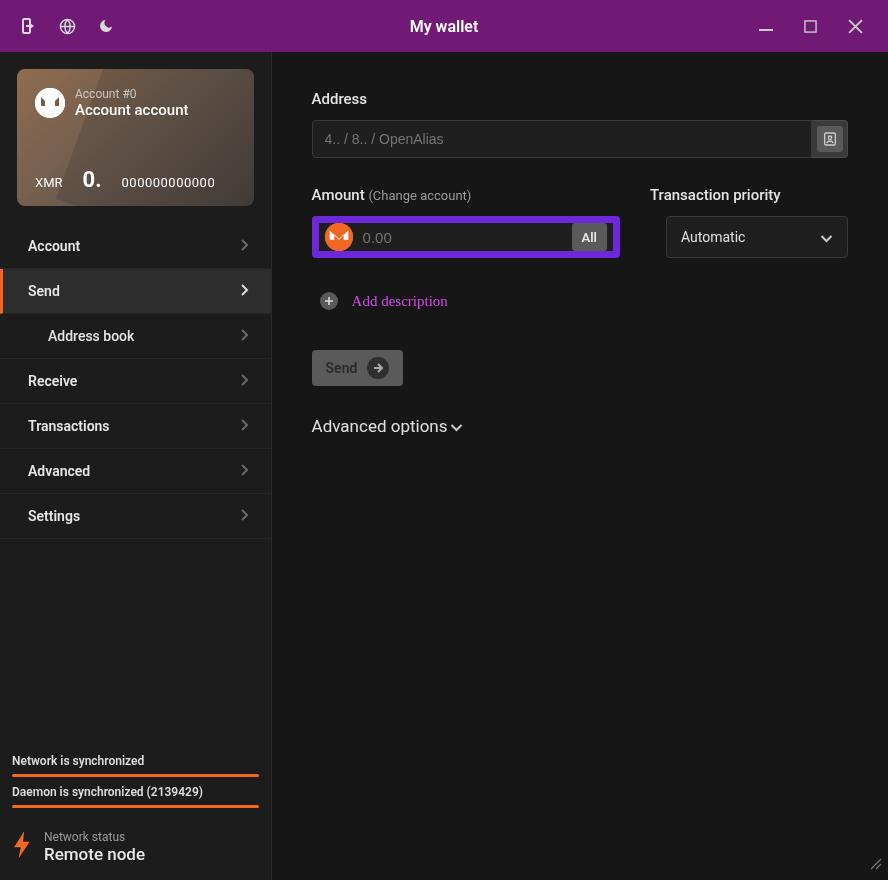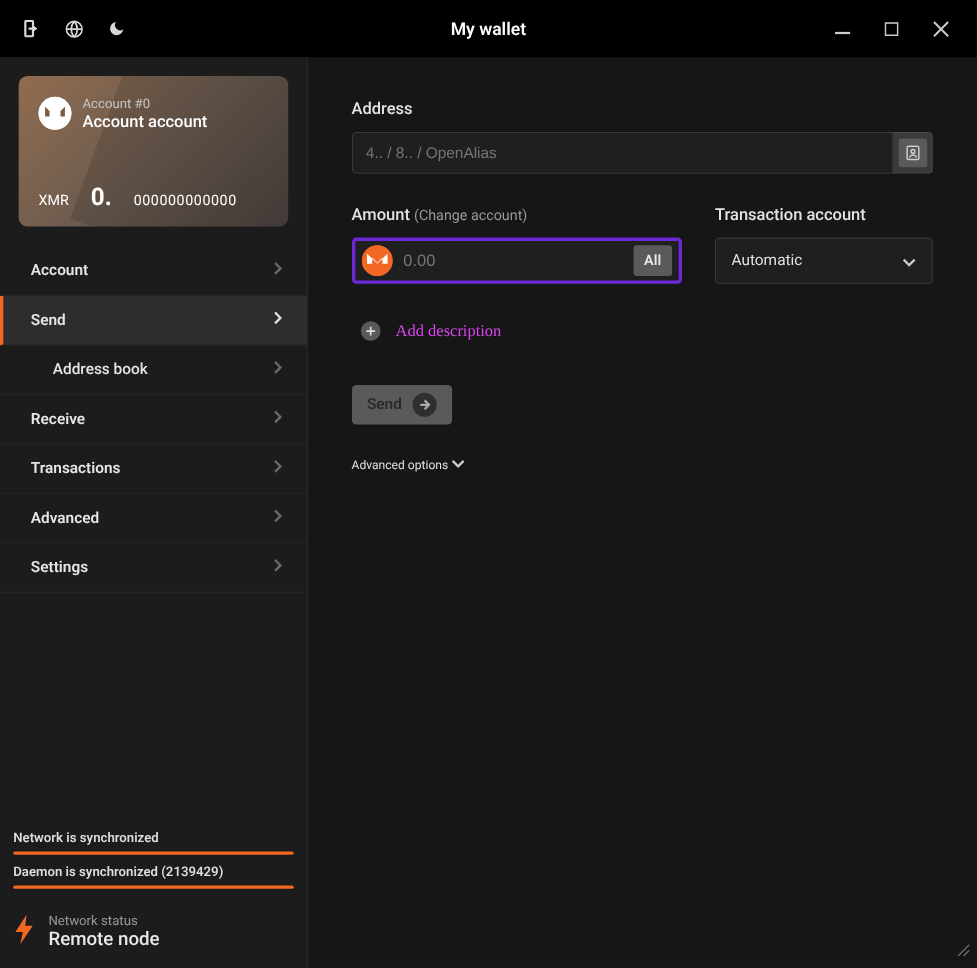--- a/index.html
+++ b/index.html
@@ -8,21 +8,21 @@
   background: #161616;
   color: #fff;
   width: 888px;
   height: 880px;
   overflow: hidden;
 }
 .titlebar {
   height: 52px;
   display: flex;
   align-items: center;
-  background: #000000;
+  background: #701a75;
   position: relative;
   gap: 28px;
 }
 .titlebar-left {
   display: flex;
   gap: 22px;
   padding-left: 19px;
 }
 .titlebar-icon { color: #d8d8d8; display:flex; align-items:center; cursor:pointer; }
 .titlebar-title {
@@ -128,35 +128,35 @@
   width:36px; height:38px; background:#3a3a3a; border:1px solid #4a4a4a; border-left:none;
   border-radius:0 4px 4px 0; display:flex; align-items:center; justify-content:center; cursor:pointer;
   position:relative;
 }
 .addr-book-btn .inner { width:26px; height:26px; background:#5a5a5a; border-radius:3px; display:flex; align-items:center; justify-content:center; color:#ccc; }
 
 .row-two { display:flex; gap:30px; margin-bottom:34px; }
 .col-amount { flex:0 0 275px; }
 .col-priority { flex:0 0 198px; }
 
-.amount-wrap { display:flex; align-items:center; height:42px; background:#1f1f1f; border:3px solid #6d28d9; border-radius:4px; padding:0 6px 0 6px; gap:10px; }
+.amount-wrap { display:flex; align-items:center; height:42px; background:#1f1f1f; border:7px solid #6d28d9; border-radius:4px; padding:0 6px 0 6px; gap:10px; }
 .amount-logo { width:28px; height:28px; border-radius:50%; background:#f26822; display:flex; align-items:center; justify-content:center; flex-shrink:0; }
 .amount-input { flex:1; background:transparent; border:none; outline:none; color:#8a8a8a; font-size:15px; }
 .all-btn { height:28px; padding:0 10px; background:#5a5a5a; border-radius:3px; font-size:13px; font-weight:600; color:#e8e8e8; display:flex; align-items:center; cursor:pointer; }
 
-.select-wrap { height:42px; background:#1f1f1f; border:1px solid #3a3a3a; border-radius:4px; display:flex; align-items:center; justify-content:space-between; padding:0 14px; cursor:pointer; }
+.select-wrap { height:42px; background:#1f1f1f; border:1px solid #3a3a3a; border-radius:4px; display:flex; align-items:center; justify-content:space-between; padding:0 14px; cursor:pointer;margin-left:16px; }
 .select-label { font-size:14px; color:#e0e0e0; }
 
 .add-desc { display:flex; align-items:center; gap:14px; color:#d946ef; font-size:15px; cursor:pointer; margin-bottom:40px; padding-left:8px;font-family:Liberation Serif, serif; }
 .plus-circle { width:18px; height:18px; border-radius:50%; background:#5a5a5a; display:flex; align-items:center; justify-content:center; color:#1c1c1c; font-size:13px; font-weight:700; }
 
 .send-btn { height:36px; padding:0 14px 0 14px; background:#5a5a5a; border-radius:4px; display:inline-flex; align-items:center; gap:10px; font-size:14px; font-weight:600; color:#2a2a2a; cursor:pointer; margin-bottom:30px; }
 .send-btn .arrow-circle { width:22px; height:22px; border-radius:50%; background:#2f2f2f; display:flex; align-items:center; justify-content:center; color:#aaa; }
 
-.adv-row { display:flex; align-items:flex-start; gap:2px; font-size:11px; color:#e0e0e0; cursor:pointer; }
+.adv-row { display:flex; align-items:flex-start; gap:2px; font-size:17px; color:#e0e0e0; cursor:pointer; }
 
 .resize-handle { position:absolute; right:6px; bottom:6px; color:#777; }
 </style>
 </head>
 <body>
 
 <div class="titlebar">
   <div class="titlebar-left">
     <span class="titlebar-icon">
       <svg width="18" height="16" viewBox="0 0 18 16">
@@ -324,21 +324,21 @@
             <svg width="28" height="28" viewBox="0 0 30 30">
                 <circle cx="15" cy="15" r="15" fill="#f26822"></circle>
                 <path d="M5 8v10h5v-6l5 5 5-5v6h5V8l-10 10L5 8z" fill="#fff"></path>
               </svg>
           </div>
           <input class="amount-input" placeholder="0.00" style="">
           <div class="all-btn">All</div>
         </div>
       </div>
       <div class="col-priority">
-        <div class="field-label">Transaction account</div>
+        <div class="field-label">Transaction priority</div>
         <div class="select-wrap">
           <span class="select-label">Automatic</span>
           <span>
             <svg width="13" height="8" viewBox="0 0 12 8" fill="none" stroke="#ccc" stroke-width="2">
                 <path d="M1 1l5 5 5-5"></path>
               </svg>
           </span>
         </div>
       </div>
     </div>

